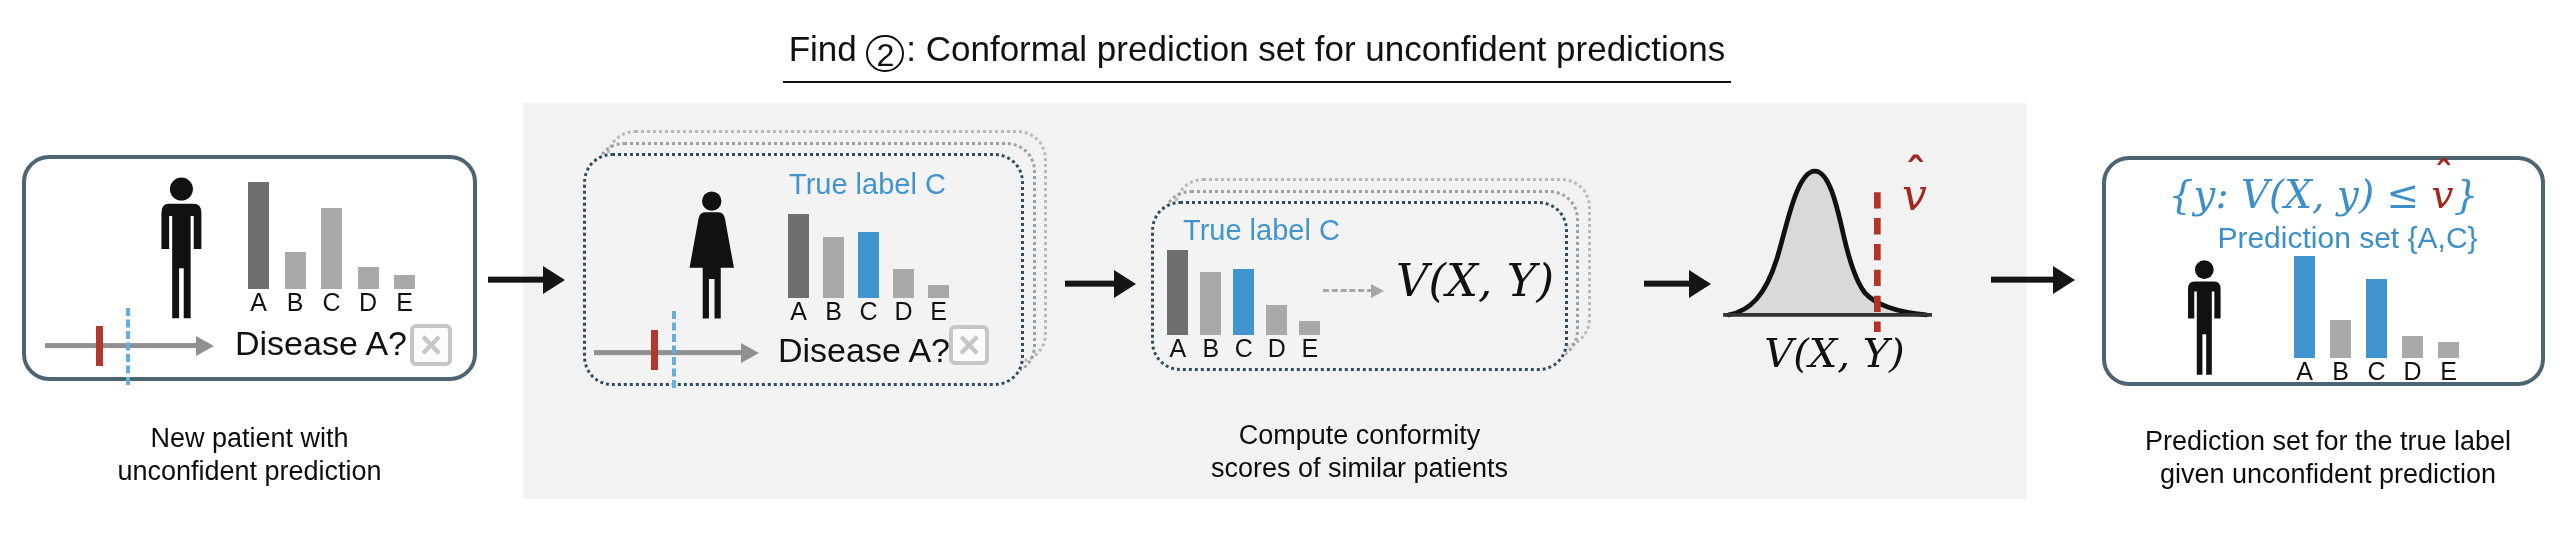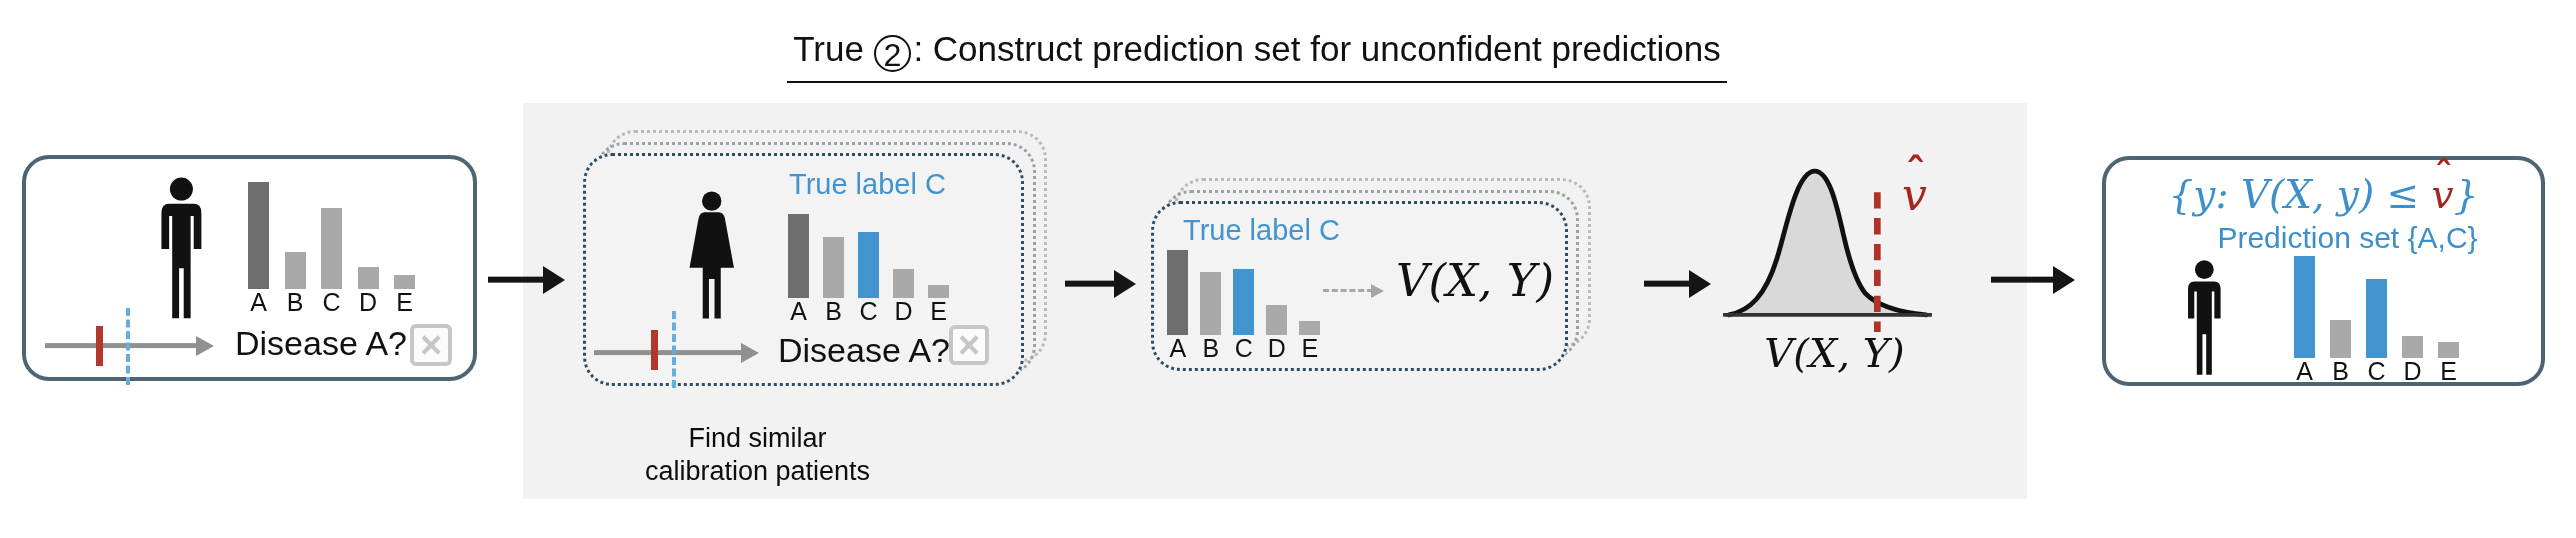--- a/index.html
+++ b/index.html
@@ -75,21 +75,21 @@
   .person svg{display:block;height:100%;width:auto;}
 </style>
 </head>
 <body>
 
 <div class="canvas">
 
   <div class="gray-bg"></div>
 
   <div class="title">
-    <span class="title-underline"><span>True</span><span class="circled">2</span><span>: Construct prediction set for unconfident predictions</span></span>
+    <span class="title-underline"><span>Find</span><span class="circled">2</span><span>: Conformal prediction set for unconfident predictions</span></span>
   </div>
 
   <div class="panel solid" style="left:22px;top:155px;width:455px;height:226px;">
     <div class="person" style="left:117px;top:17.3px;height:146px;">
       <svg viewBox="0 0 100 190" fill="#111">
         <circle cx="50" cy="17" r="15"></circle>
         <path d="M34 36 H66 Q76 36 76 48 V95 H66 V52 H62 V185 H53 V120 H47 V185 H38 V52 H34 V95 H24 V48 Q24 36 34 36 Z"></path>
       </svg>
     </div>
     <div class="chart" style="left:222px;top:23px;width:167px;height:132px;">
@@ -126,20 +126,22 @@
       </div>
     <div class="harrow" style="left:19px;top:177px;width:169px;">
       <div class="shaft"></div>
         <div class="head"></div>
     </div>
     <div class="tick-red" style="left:70px;top:167px;height:40px;"></div>
     <div class="dash-blue" style="left:100px;top:149px;height:77px;"></div>
     <div class="question" style="left:209px;top:165px;">Disease A?</div>
     <div class="xbox" style="left:384px;top:165px;width:42px;height:42px;">×</div>
   </div>
+  <div class="caption" style="left:22px;top:422px;width:455px;">New patient with
+unconfident prediction</div>
 
   <div class="flow-arrow" style="left:488px;top:265px;width:77px;">
     <div class="shaft"></div>
       <div class="head"></div>
   </div>
 
   <div class="panel dotted-ghost outer" style="left:606px;top:130px;width:441px;height:233px;"></div>
   <div class="panel dotted-ghost" style="left:595px;top:142px;width:441px;height:233px;"></div>
   <div class="panel dotted-main" style="left:583px;top:153px;width:441px;height:233px;">
     <div class="true-label" style="left:203px;top:11.5px;">True label C</div>
@@ -183,22 +185,20 @@
       </div>
     <div class="harrow" style="left:7.7px;top:187px;width:165px;">
       <div class="shaft"></div>
         <div class="head"></div>
     </div>
     <div class="tick-red" style="left:65px;top:174px;height:40px;"></div>
     <div class="dash-blue" style="left:86px;top:155px;height:77px;"></div>
     <div class="question" style="left:192px;top:175px;">Disease A?</div>
     <div class="xbox" style="left:363px;top:169px;width:40px;height:40px;">×</div>
   </div>
-  <div class="caption" style="left:537px;top:422px;width:441px;">Find similar
-calibration patients</div>
 
   <div class="flow-arrow" style="left:1065px;top:269px;width:71px;">
     <div class="shaft"></div>
       <div class="head"></div>
   </div>
 
   <div class="panel dotted-ghost outer" style="left:1174px;top:178px;width:417px;height:170px;"></div>
   <div class="panel dotted-ghost" style="left:1162px;top:190px;width:417px;height:170px;"></div>
   <div class="panel dotted-main" style="left:1151px;top:201px;width:417px;height:170px;">
     <div class="true-label" style="left:29px;top:9.6px;">True label C</div>
@@ -233,20 +233,22 @@
           </div>
           <div class="bar-label">E</div>
         </div>
       </div>
     <div class="dashed-arrow" style="left:169px;top:77px;width:61px;">
       <div class="line"></div>
         <div class="head"></div>
     </div>
     <div class="score-math math" style="left:242px;top:50px;">V(X, Y)</div>
   </div>
+  <div class="caption" style="left:1151px;top:419px;width:417px;">Compute conformity
+scores of similar patients</div>
 
   <div class="flow-arrow" style="left:1644px;top:269px;width:67px;">
     <div class="shaft"></div>
       <div class="head"></div>
   </div>
 
   <svg style="position:absolute;left:1721px;top:152px;" width="213" height="182" viewBox="0 0 222 190">
     <path d="M8 170 C30 166 46 150 58 112 C68 80 78 22 97 20 C112 19 120 52 128 88 C134 114 140 134 150 147 C162 160 182 167 214 170 Z" fill="#d9d9d9" stroke="none"></path>
     <path d="M8 170 C30 166 46 150 58 112 C68 80 78 22 97 20 C112 19 120 52 128 88 C134 114 140 134 150 147 C162 160 182 167 214 170" fill="none" stroke="#111" stroke-width="5" stroke-linecap="round"></path>
     <line x1="2" y1="170" x2="220" y2="170" stroke="#333" stroke-width="4"></line>
@@ -297,15 +299,17 @@
           <div class="bar-label">D</div>
         </div>
         <div class="bar-col">
           <div class="bar-zone">
             <div class="bar" style="height: 16%; background: rgb(169, 169, 169);"></div>
           </div>
           <div class="bar-label">E</div>
         </div>
       </div>
   </div>
+  <div class="caption" style="left:2100px;top:425px;width:456px;">Prediction set for the true label
+given unconfident prediction</div>
 
 </div>
 
 
 </body></html>

